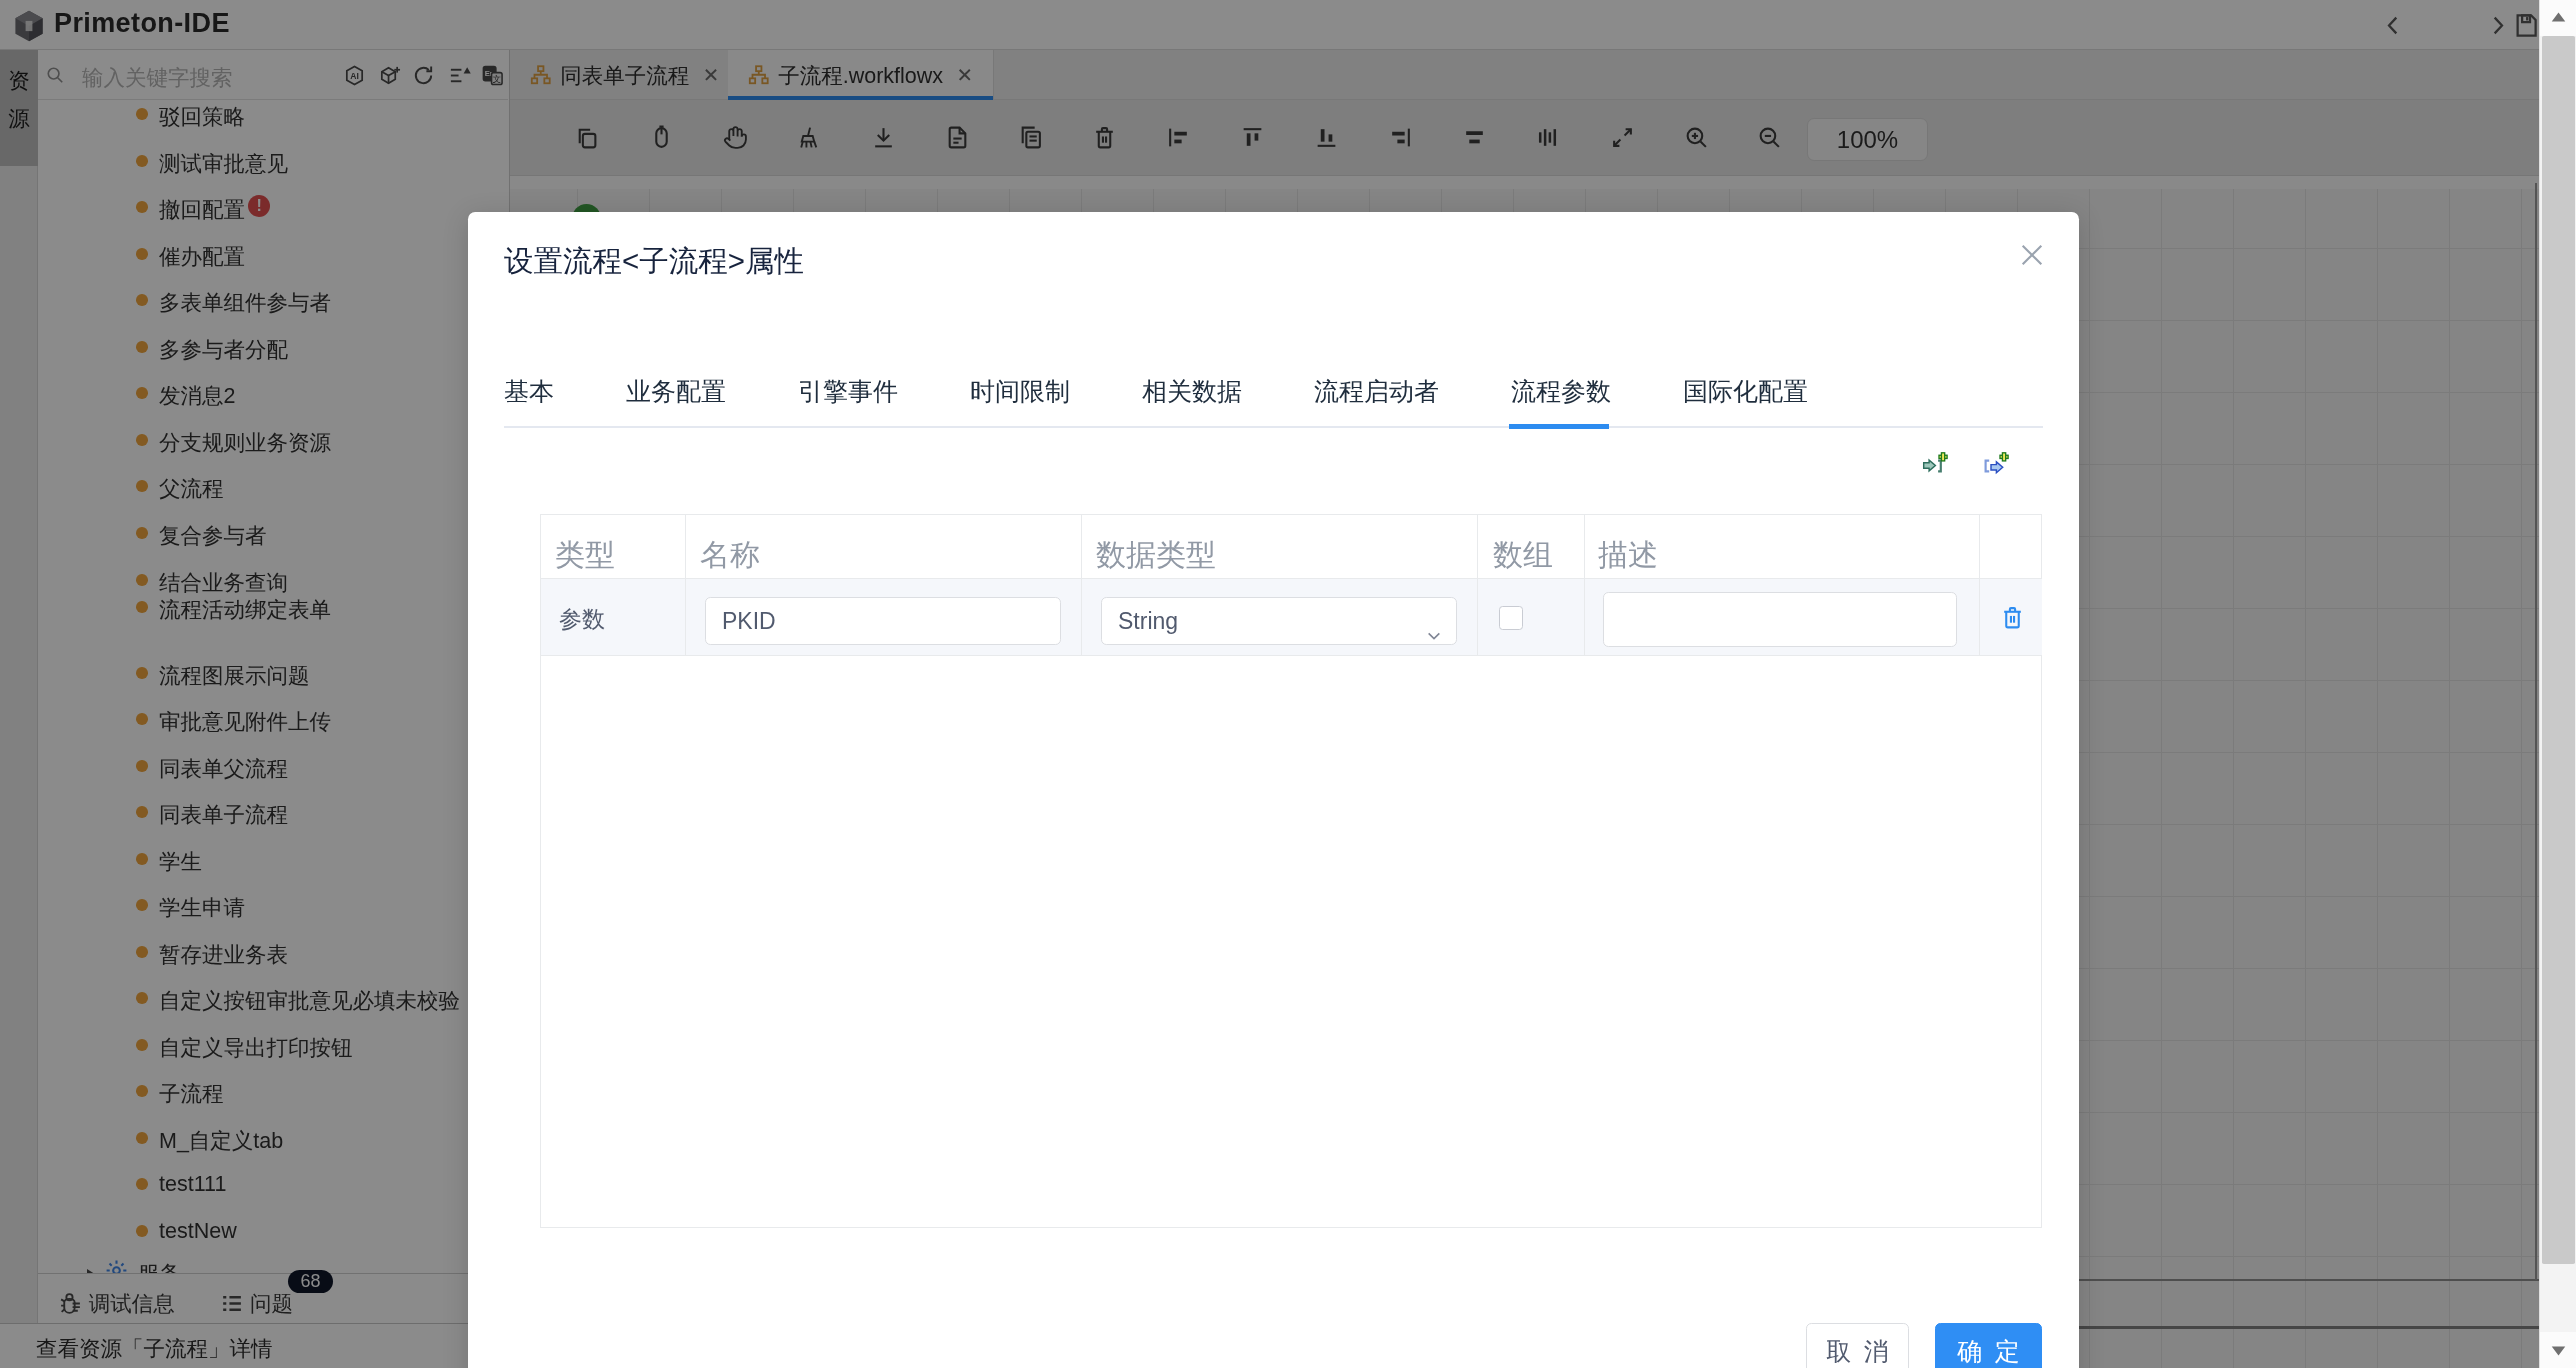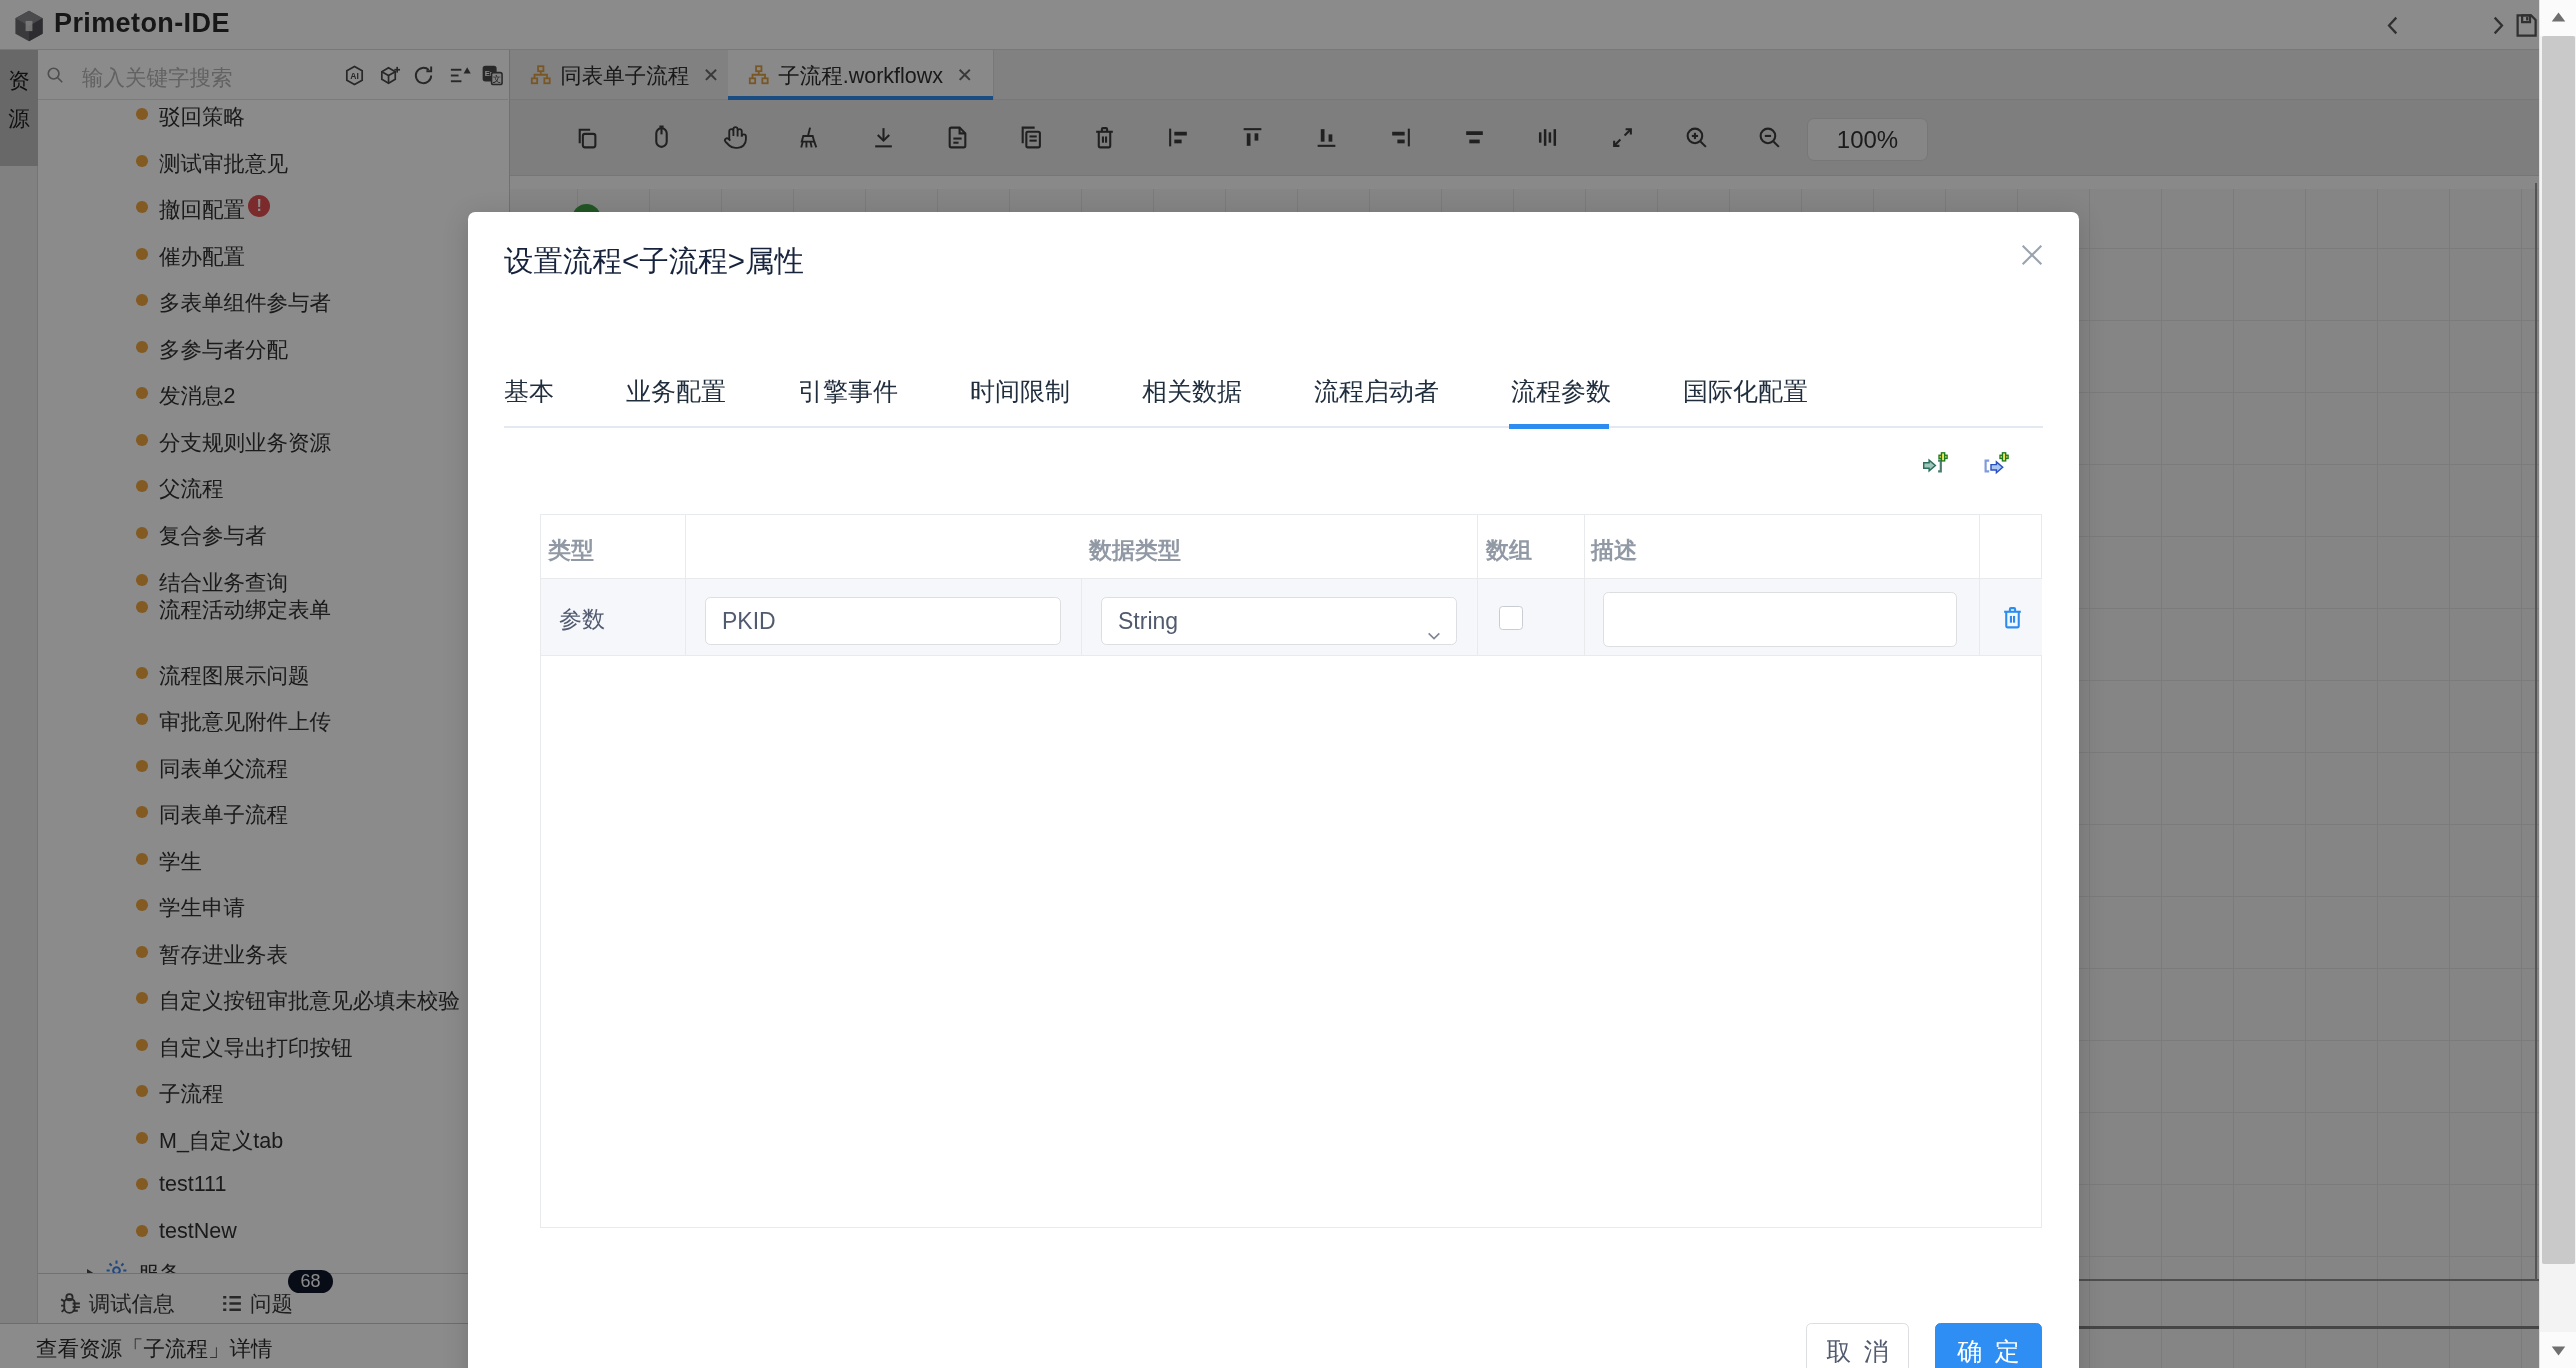--- a/index.html
+++ b/index.html
@@ -91,21 +91,21 @@
   #mtab-active-bar { position:absolute; left:1041px; top:212px; width:100px; height:4.5px; background:#2d8cf0; }
 
   .add-ico { position:absolute; top:240px; width:27px; height:27px; }
   .add-ico svg { width:27px; height:27px; }
 
   #ptable { position:absolute; left:72px; top:302px; width:1502px; height:714px; border:0.9px solid #e8eaec; background:#fff; }
   #ptable .hrow { position:absolute; left:0; top:0; width:1501px; height:64px; border-bottom:0.9px solid #e8eaec; }
   #ptable .drow { position:absolute; left:0; top:64px; width:1501px; height:77px; background:#f5f7fb; border-bottom:0.9px solid #e8eaec; }
   .hcell, .dcell { position:absolute; top:0; height:100%; border-right:0.9px solid #e8eaec; }
   .cell-last { border-right:none; }
-  .hcell span { position:absolute; left:7px; top:19.7px; font-size:23px; font-weight:700; color:#9199a5; }
+  .hcell span { position:absolute; left:14px; top:19.7px; font-size:30px; font-weight:400; color:#9199a5; }
   .c0 { left:0; width:145px; } .c1 { left:145px; width:396px; } .c2 { left:541px; width:396px; }
   .c3 { left:938px; width:106px; } .c4 { left:1043px; width:396px; } .c5 { left:1440px; width:61px; }
   .dcell .celltext { position:absolute; left:18px; top:25px; font-size:23px; color:#515a6e; }
   .ibox { position:absolute; left:19px; top:18px; width:356px; height:48px; border:0.9px solid #dcdee2; border-radius:5.4px;
       background:#fff; font-size:23px; color:#515a6e; padding:0 16px; line-height:47px; font-family:"Liberation Sans", sans-serif; }
   .sel-chevron { position:absolute; right:14.3px; top:15px; width:16px; height:16px; color:#808695; }
   .sel-chevron svg { width:16px; height:16px; }
   #arr-check { position:absolute; left:19.7px; top:27px; width:24px; height:24px; border:0.9px solid #c9ccd3; border-radius:3.6px; background:#fff; }
   .desc-box { top:12.5px; width:354px; height:55px; }
   #row-trash { position:absolute; left:19px; top:26px; width:25px; height:25px; color:#2d8cf0; }
@@ -547,20 +547,23 @@
             <rect x="22.7" y="0.9" width="3.6" height="9" fill="#efe95a" stroke="#1e7a1e" stroke-width="1.5"></rect>
           </g>
       </svg>
     </div>
 
     <div id="ptable">
       <div class="hrow">
         <div class="hcell c0">
             <span>类型</span>
           </div>
+        <div class="hcell c1">
+            <span>名称</span>
+          </div>
         <div class="hcell c2">
             <span>数据类型</span>
           </div>
         <div class="hcell c3">
             <span>数组</span>
           </div>
         <div class="hcell c4">
             <span>描述</span>
           </div>
         <div class="hcell c5 cell-last"></div>

